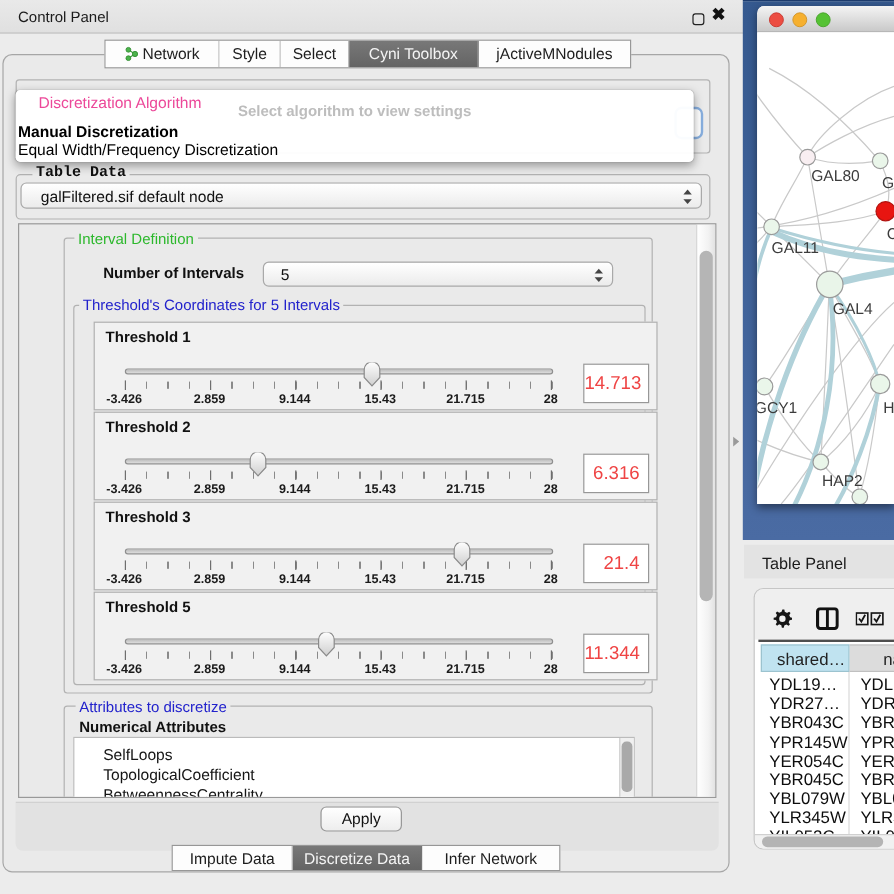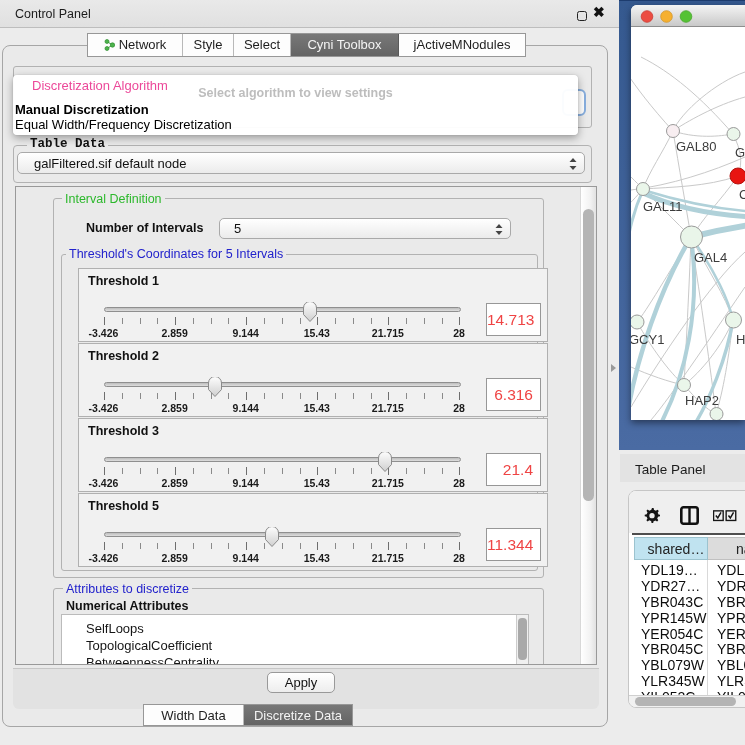--- a/index.html
+++ b/index.html
@@ -205,22 +205,23 @@
     </div>
 
     <div class="abs" style="left:564px; top:0; width:18px; height:479px; background:linear-gradient(to right,#ffffff,#f2f2f2 55%,#dcdcdc); border-left:1px solid #d8d8d8;"></div>
     <div class="abs" style="left:567px; top:22px; width:11px; height:292px; background:#b5b5b5; border-radius:5.5px;"></div>
   </div>
 
   <div class="abs" style="left:13px; top:668px; width:586px; height:41px; background:#e2e2e2; border-top:1px solid #c6c6c6; border-radius:0 0 6px 6px;"></div>
   <div class="abs" style="left:267px; top:672px; width:68px; height:21px; background:linear-gradient(#ffffff,#ededed); border:1px solid #999; border-radius:5px; font-size:13px; color:#111; text-align:center; line-height:19px;">Apply</div>
 
   <div class="tabgroup" style="left:143px; top:704px; height:22px;">
-    <div class="tab" style="width:100px;">Width Data</div>
+    <div class="tab" style="width:100px;">Impute Data</div>
     <div class="tab sel" style="width:108px;">Discretize Data</div>
+    <div class="tab" style="width:114px;">Infer Network</div>
   </div>
 
   <div class="tabgroup" style="left:87px; top:33px; height:24px;">
     <div class="tab" style="width:95px; line-height:21px;"><svg width="11" height="13" style="vertical-align:-2px; margin-right:4px;">
           <path d="M3,3.5 L8.5,7 M3,10.5 L8.5,7" stroke="#3d9e3d" stroke-width="1"></path>
           <circle cx="3" cy="3.5" r="2" fill="#4cb34c" stroke="#2e8c2e" stroke-width="0.7"></circle>
           <circle cx="8.5" cy="7" r="2.2" fill="#4cb34c" stroke="#2e8c2e" stroke-width="0.7"></circle>
           <circle cx="3" cy="10.5" r="2" fill="#4cb34c" stroke="#2e8c2e" stroke-width="0.7"></circle>
         </svg>Network</div>
     <div class="tab" style="width:51px; line-height:22px;">Style</div>

